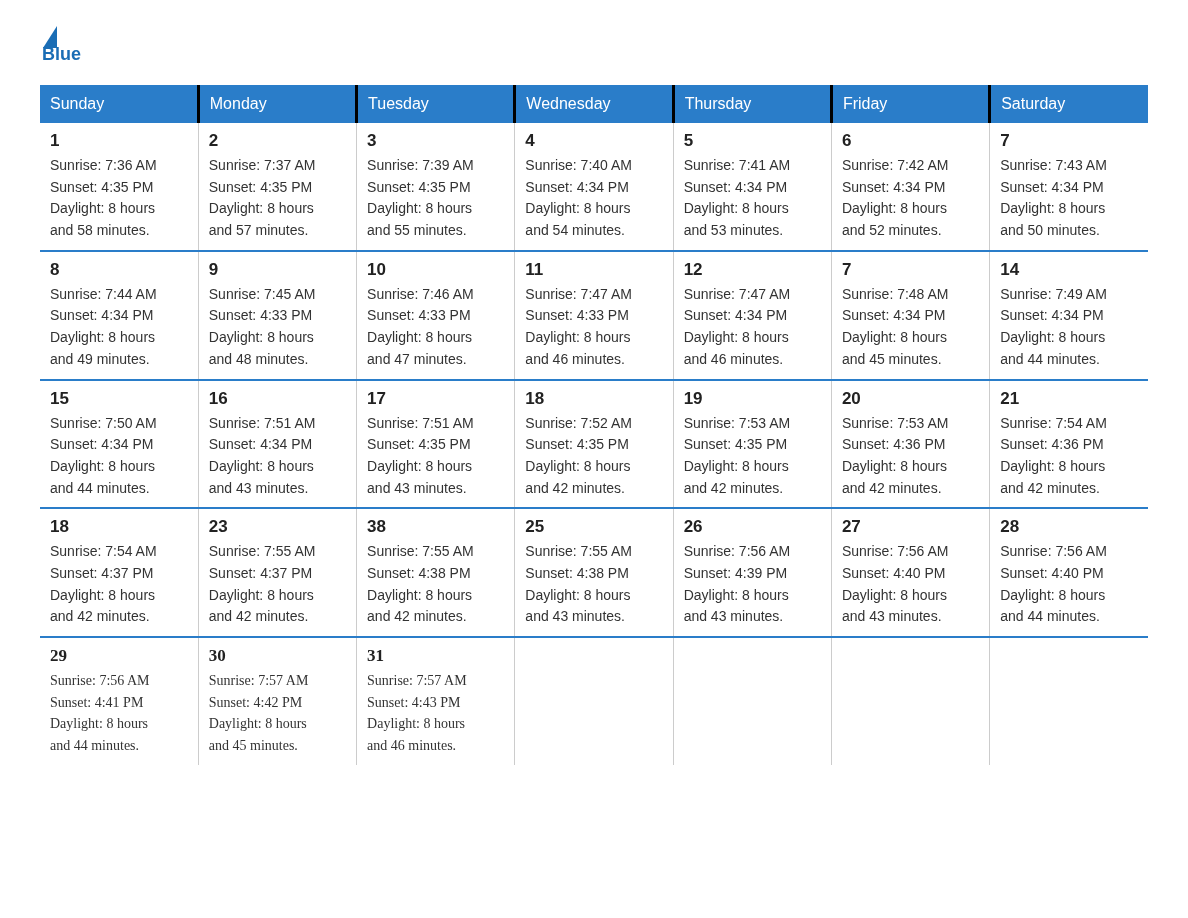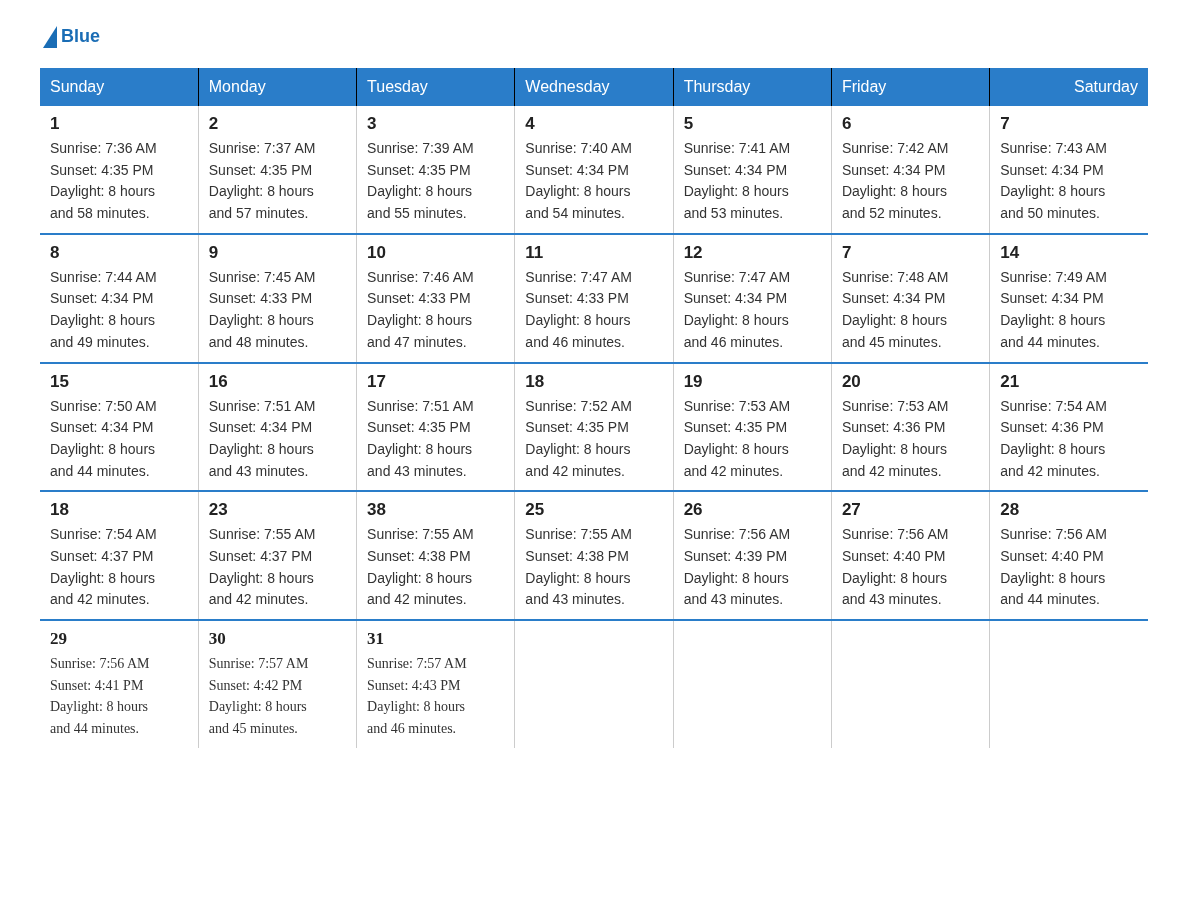--- a/index.html
+++ b/index.html
@@ -11,21 +11,21 @@
       min-height: 918px;
     }
     .header {
       display: flex;
       justify-content: space-between;
       align-items: flex-start;
       margin-bottom: 20px;
     }
     .logo {
       display: flex;
-      flex-direction: row;
+      flex-direction: column;
       align-items: flex-start;
     }
     .logo-top {
       display: flex;
       align-items: center;
     }
     .logo-general {
       font-size: 28px;
       font-weight: bold;
       color: #333;
@@ -73,25 +73,24 @@
     }
     thead tr {
       background-color: #2a7dc9;
       color: #fff;
     }
     thead th {
       padding: 10px 10px;
       text-align: left;
       font-size: 16px;
       font-weight: normal;
-      border-right: 1px solid #000000;
+      border-right: 3px solid #000000;
     }
     thead th:last-child {
       border-right: none;
-      text-align: right;
     }
     tbody tr {
       border-bottom: 2px solid #2a7dc9;
     }
     tbody td {
       vertical-align: top;
       padding: 8px 10px;
       font-size: 13.5px;
       color: #222;
       border-right: 1px solid #ccc;

